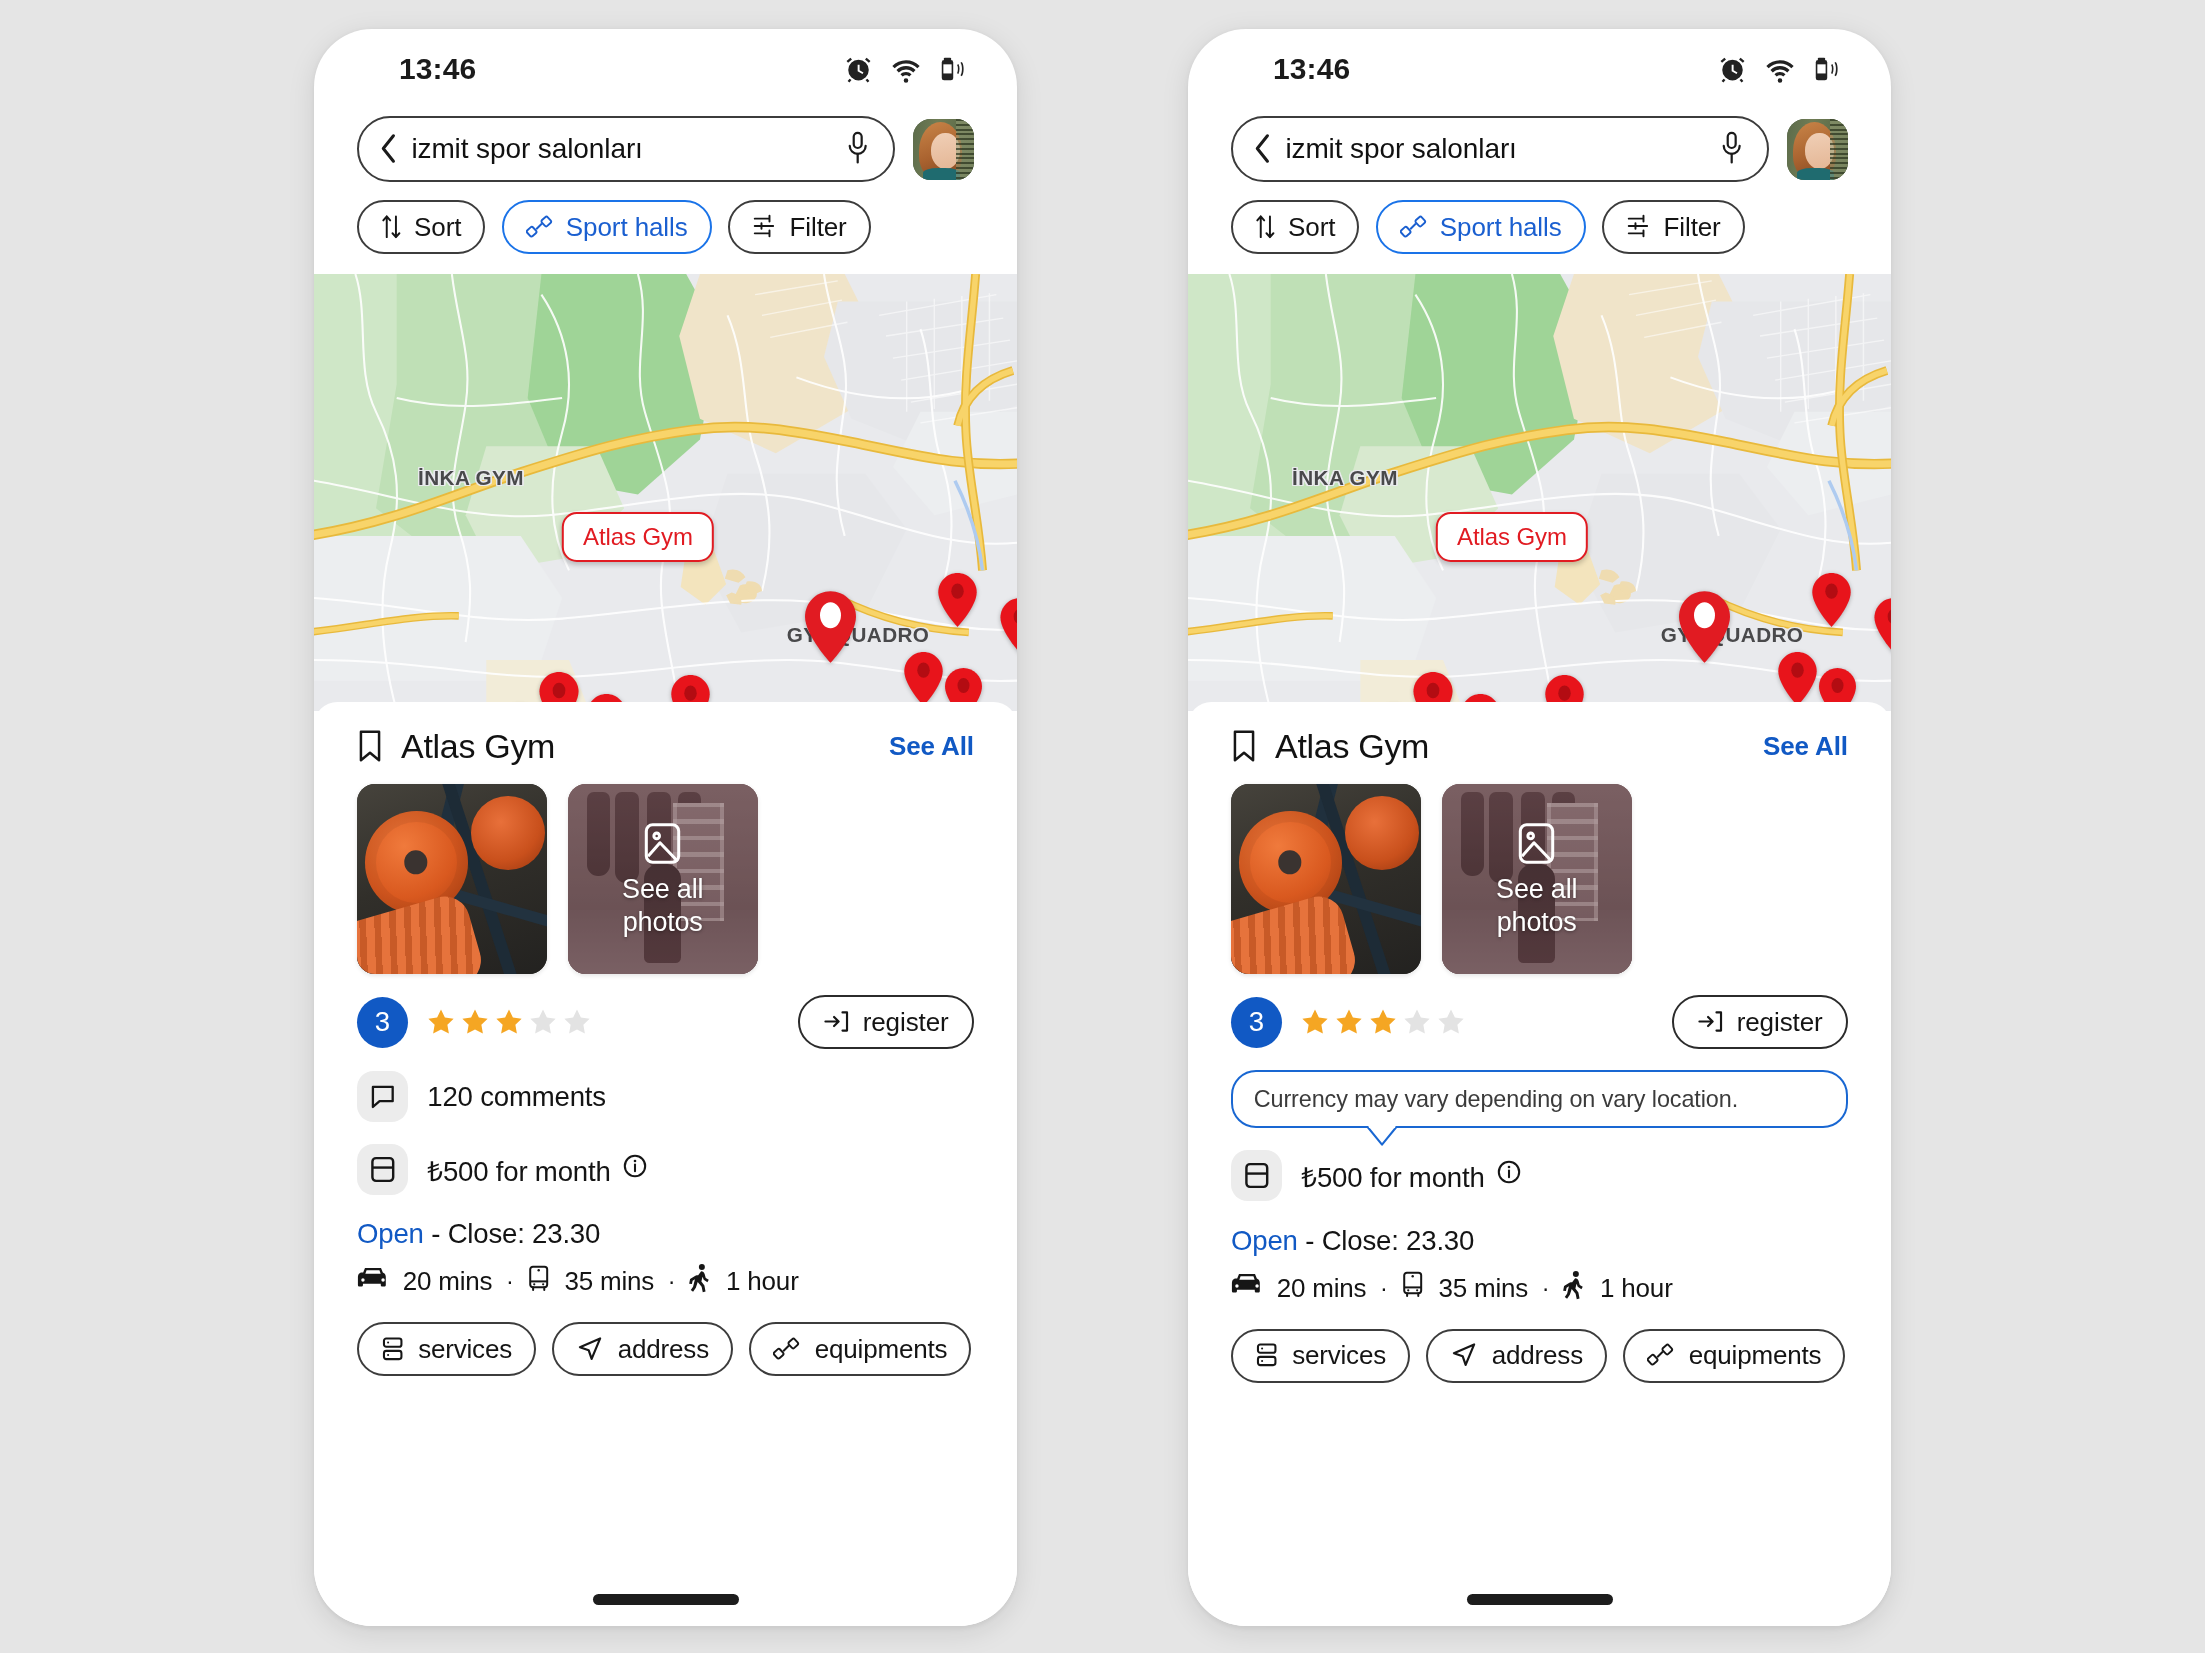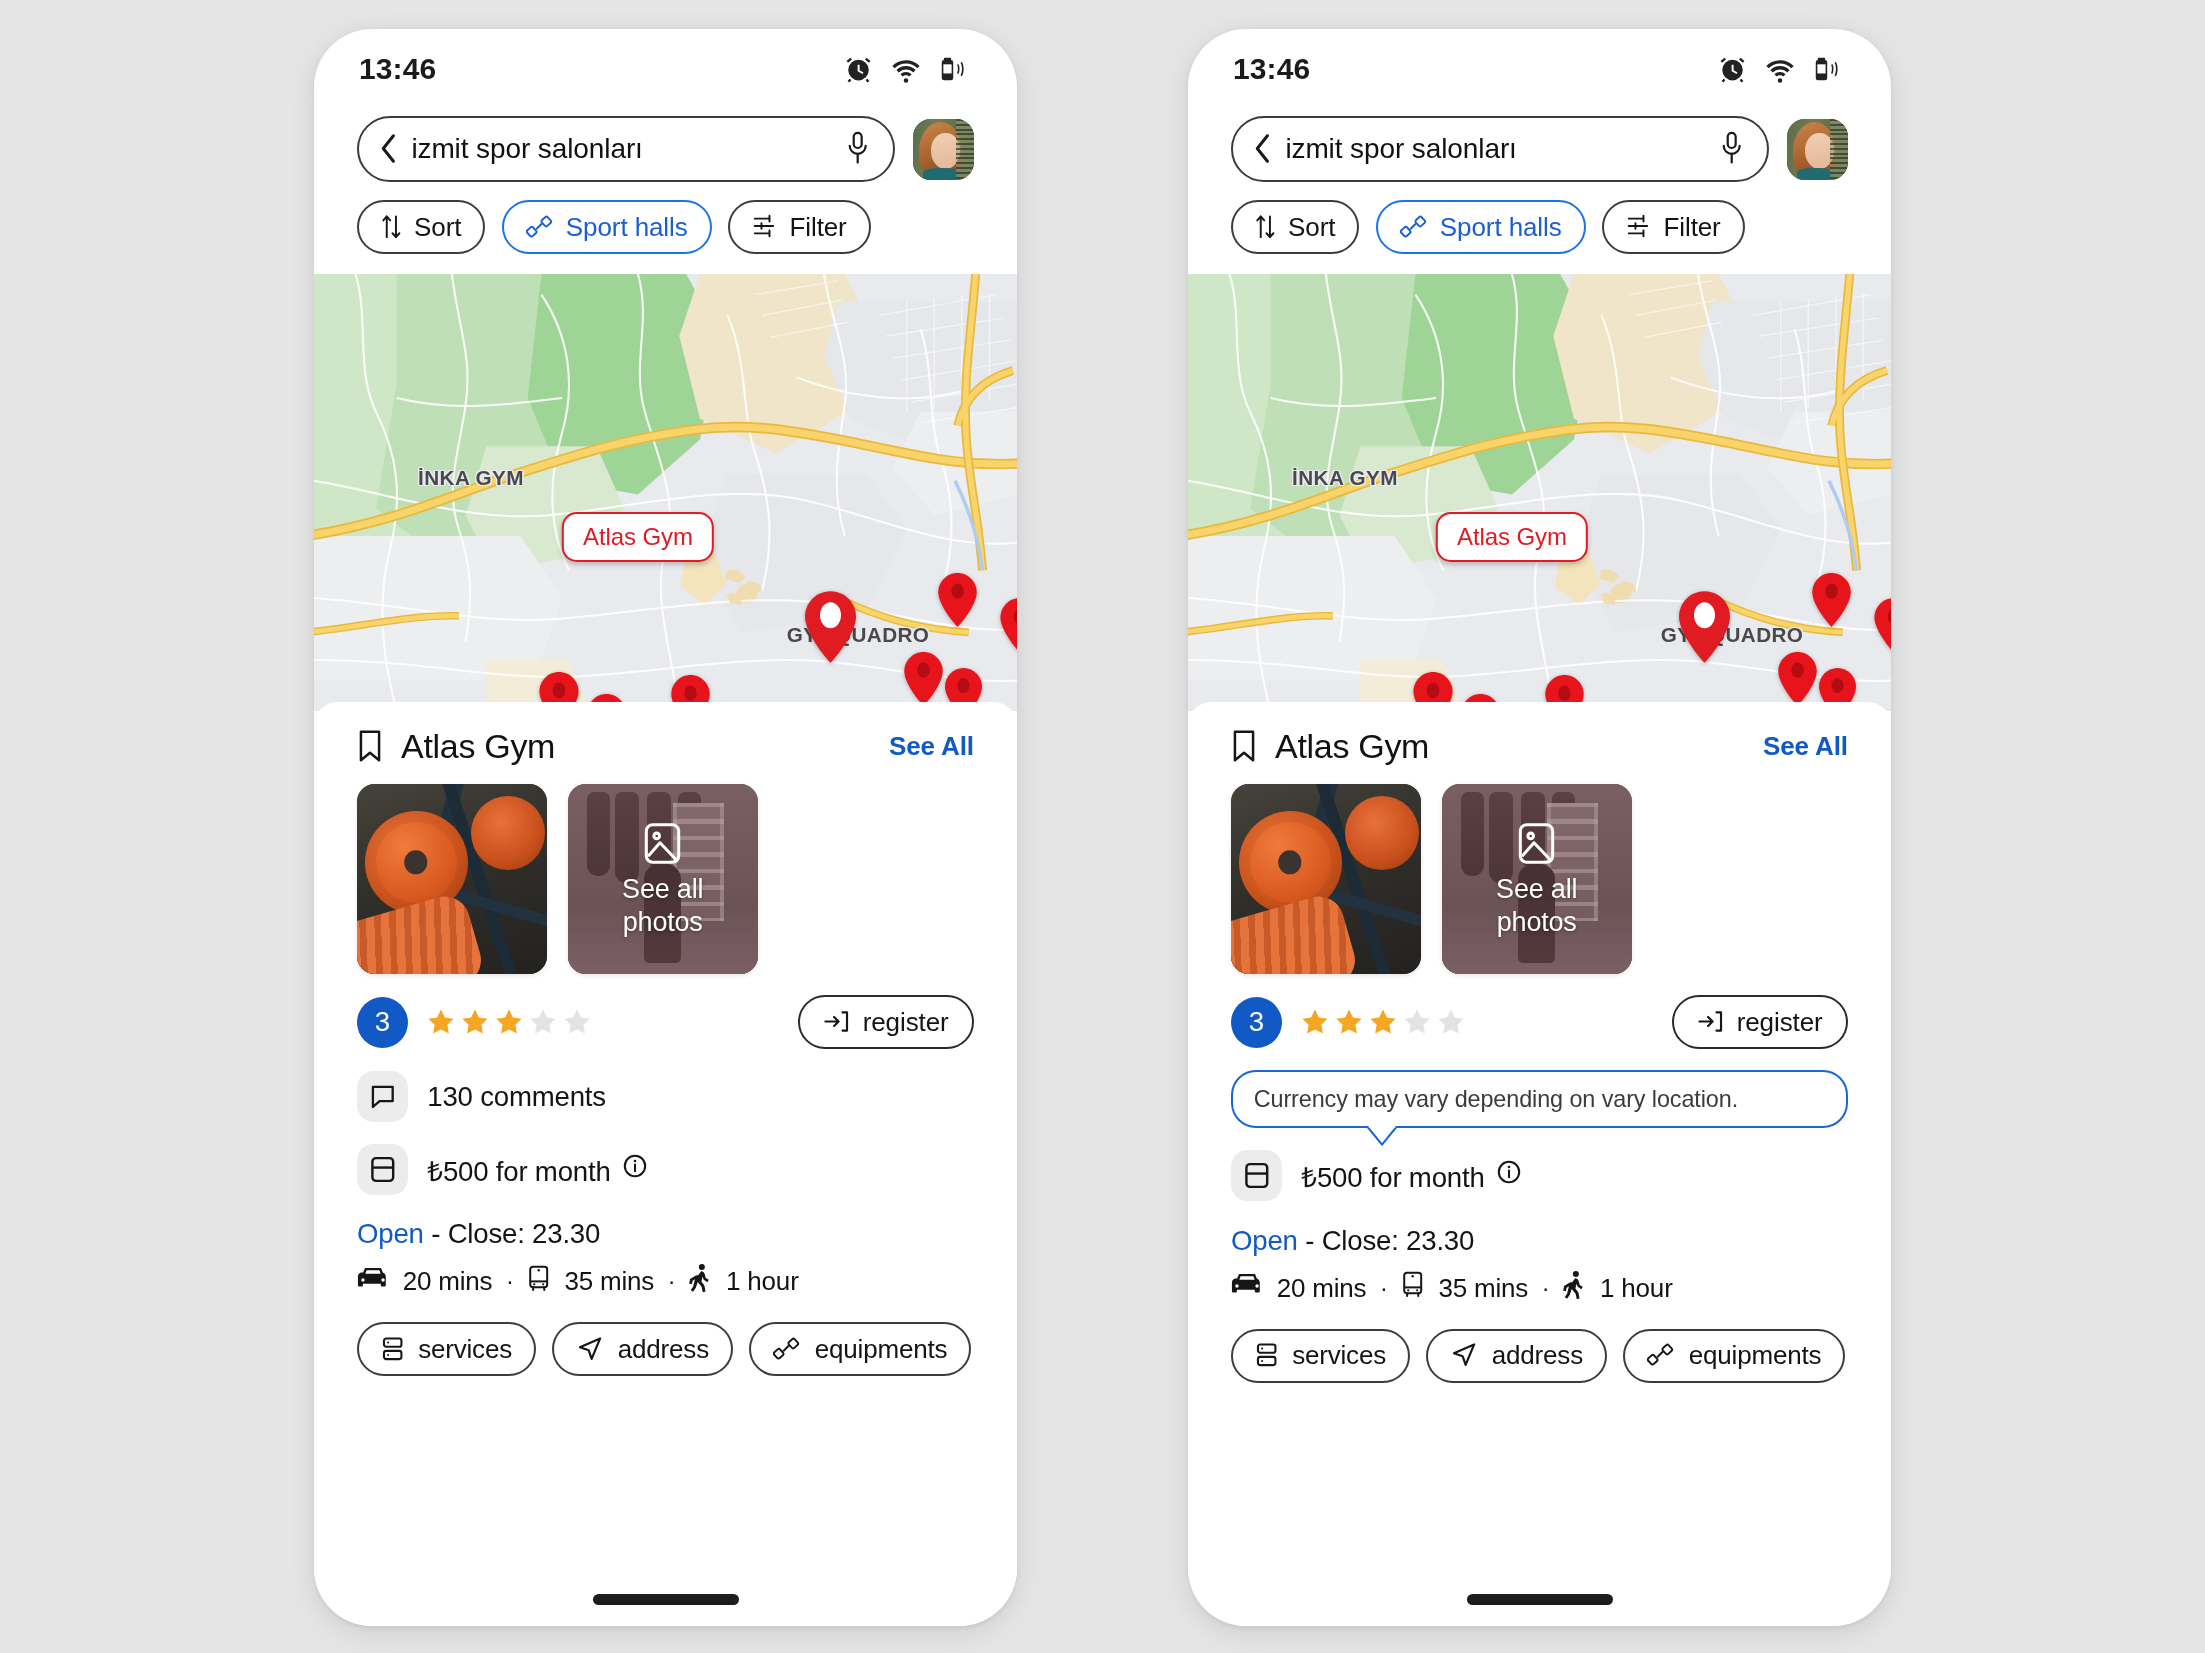--- a/index.html
+++ b/index.html
@@ -43,20 +43,21 @@
     display: flex;
     align-items: center;
     justify-content: space-between;
     padding: 0 50px 0 45px;
   }
   .status-time {
     font-size: 30px;
     font-weight: 700;
     color: #1b1b1b;
     letter-spacing: 0.1px;
+    margin-left: 40px;
   }
   .status-icons {
     display: flex;
     align-items: center;
     gap: 18px;
   }
   .status-icons svg { display: block; }
 
   
   .search-row {
@@ -804,21 +805,21 @@
           <span class="lbl">register</span>
         </div>
       </div>
 
       <div class="info-row">
         <span class="info-chip-icon">
           <svg width="27.6" height="27.6" viewBox="0 0 24 24" fill="none" stroke="#161616" stroke-width="2" stroke-linejoin="round">
             <path d="M3.4 3.4h17.2v12.4H9.2l-5.8 5z"></path>
           </svg>
         </span>
-        <span class="info-text">130 comments</span>
+        <span class="info-text">120 comments</span>
       </div>
 
       <div class="info-row">
         <span class="info-chip-icon">
           <svg width="27.6" height="29" viewBox="0 0 22 24" fill="none" stroke="#161616" stroke-width="2" stroke-linejoin="round">
             <rect x="2.4" y="2.6" width="17.2" height="18.8" rx="3"></rect>
             <path d="M2.4 10.4h17.2"></path>
           </svg>
         </span>
         <span class="info-text">

